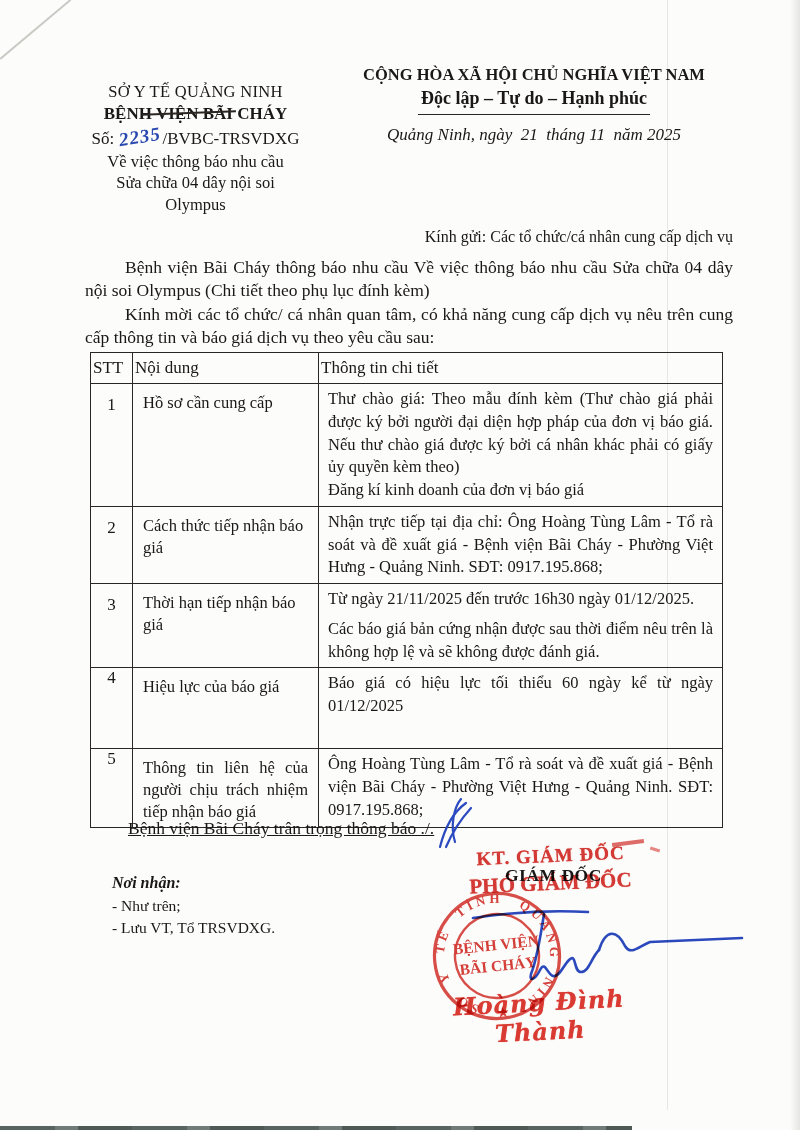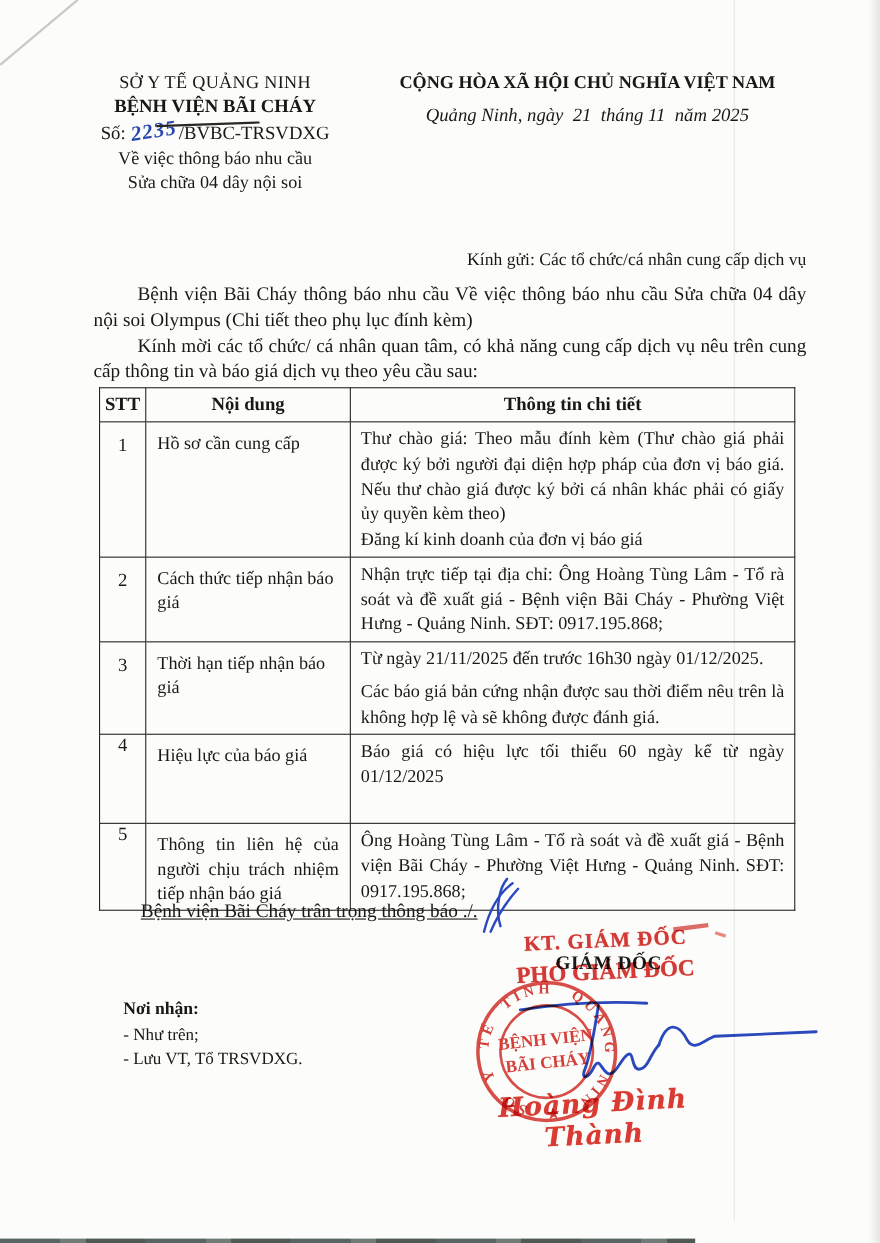--- a/index.html
+++ b/index.html
@@ -1,21 +1,21 @@
 <!DOCTYPE html>
 <html><head>
 <meta charset="utf-8">
 <style>
   html,body{margin:0;padding:0;background:#e9e9e7;}
   .page{position:relative;width:800px;height:1130px;margin:0 auto;background:#fcfcfa;
         font-family:"Liberation Serif","DejaVu Serif",serif;color:#1a1816;overflow:hidden;}
   .abs{position:absolute;}
 
   
-  .hdr-left{left:78px;top:64px;width:235px;text-align:center;font-size:16.5px;line-height:1.32;}
+  .hdr-left{left:78px;top:81px;width:235px;text-align:center;font-size:16.5px;line-height:1.32;}
   .dept{letter-spacing:.3px;}
   .org{font-weight:700;font-size:17px;}
   .org-rule{left:142px;top:112px;width:94px;height:2px;background:#2a2723;transform:rotate(-2deg);}
   .doc-number{font-size:17px;white-space:nowrap;}
   .hw-num{display:inline-block;font-style:italic;font-weight:600;color:#2a49b0;font-size:19px;
           letter-spacing:1px;transform:rotate(-9deg) translateY(-1px);margin:0 1px;}
   .subject{font-size:16.5px;}
 
   
   .hdr-right{left:348px;top:64px;width:372px;text-align:center;line-height:1.3;}
@@ -24,32 +24,32 @@
         padding:0 3px 3px;margin-top:2px;}
   .dateline{font-style:italic;font-size:17px;margin-top:9px;white-space:pre;}
 
   .salutation{left:85px;top:228px;width:648px;text-align:right;font-size:16px;}
   .para{left:85px;width:648px;font-size:17.5px;text-align:justify;text-indent:40px;line-height:1.33;}
   .p1{top:256px;} .p2{top:303px;font-family:Liberation Serif, serif;}
 
   
   .tbl{left:90px;top:352px;width:632px;border-collapse:collapse;table-layout:fixed;font-size:16.5px;}
   .tbl th,.tbl td{border:1.7px solid #2a2723;vertical-align:top;overflow:hidden;}
-  .tbl th{font-size:17px;font-weight:700;text-align:center;padding:3px 2px;height:24px;vertical-align:middle;}
+  .tbl th{font-size:17px;font-weight:400;text-align:left;padding:3px 2px;height:24px;vertical-align:middle;}
   .stt{text-align:center;font-size:17px;padding-top:11px;}
   .stt-mid{vertical-align:middle;padding-top:0;}
   .nd{padding:8px 10px 4px;line-height:1.32;}
   .nd-j{text-align:justify;}
   .ct{text-align:justify;line-height:1.38;padding:4px 9px;}
   .gap{margin-top:7px;}
 
   .closing{left:128px;top:818px;font-size:17.5px;text-decoration:underline;}
 
   .recipients{left:112px;top:872px;font-size:15.5px;line-height:1.42;}
-  .recip-title{font-weight:700;font-size:16px;margin-top:35px;}
+  .recip-title{font-weight:700;font-style:italic;font-size:16px;}
 
   
   .sig-title-black{left:505px;top:865px;font-weight:700;font-size:17.5px;letter-spacing:.5px;}
   .stamp-red{color:#d63a36;font-weight:700;text-align:center;mix-blend-mode:multiply;
              text-shadow:0 0 .8px rgba(214,58,54,.9);white-space:nowrap;}
   .stamp1{left:458px;top:845px;width:185px;font-size:19px;transform:rotate(-2.5deg);letter-spacing:1px;}
   .stamp2{left:448px;top:871px;width:205px;font-size:21px;transform:rotate(-2.5deg);}
   .stamp-dash{left:612px;top:841px;width:32px;height:4px;background:#d63a36;opacity:.75;
               transform:rotate(-7deg);mix-blend-mode:multiply;}
   .stamp-dot{left:650px;top:848px;width:10px;height:3px;background:#d63a36;opacity:.6;transform:rotate(18deg);}
@@ -80,25 +80,27 @@
   <div class="abs scan-line-v"></div>
   <div class="abs right-edge"></div>
   <div class="abs bottom-bar"></div>
 
   <div class="abs hdr-left">
     <div class="dept">SỞ Y TẾ QUẢNG NINH</div>
     <div class="org">BỆNH VIỆN BÃI CHÁY</div>
     <div class="doc-number"><span>Số:</span> <span class="hw-num">2235</span><span>/BVBC-TRSVDXG</span></div>
     <div class="subject">Về việc thông báo nhu cầu</div>
     <div class="subject">Sửa chữa 04 dây nội soi</div>
+    <div class="subject">Olympus</div>
   </div>
   <div class="abs org-rule"></div>
 
   <div class="abs hdr-right">
     <div class="nat1">CỘNG HÒA XÃ HỘI CHỦ NGHĨA VIỆT NAM</div>
+    <div><span class="nat2">Độc lập – Tự do – Hạnh phúc</span></div>
     <div class="dateline">Quảng Ninh, ngày  21  tháng 11  năm 2025</div>
   </div>
 
   <div class="abs salutation">Kính gửi: Các tổ chức/cá nhân cung cấp dịch vụ</div>
   <div class="abs para p1">Bệnh viện Bãi Cháy thông báo nhu cầu Về việc thông báo nhu cầu Sửa chữa 04 dây nội soi Olympus (Chi tiết theo phụ lục đính kèm)</div>
   <div class="abs para p2">Kính mời các tổ chức/ cá nhân quan tâm, có khả năng cung cấp dịch vụ nêu trên cung cấp thông tin và báo giá dịch vụ theo yêu cầu sau:</div>
 
   <table class="abs tbl">
     <colgroup>
         <col style="width:42px">

